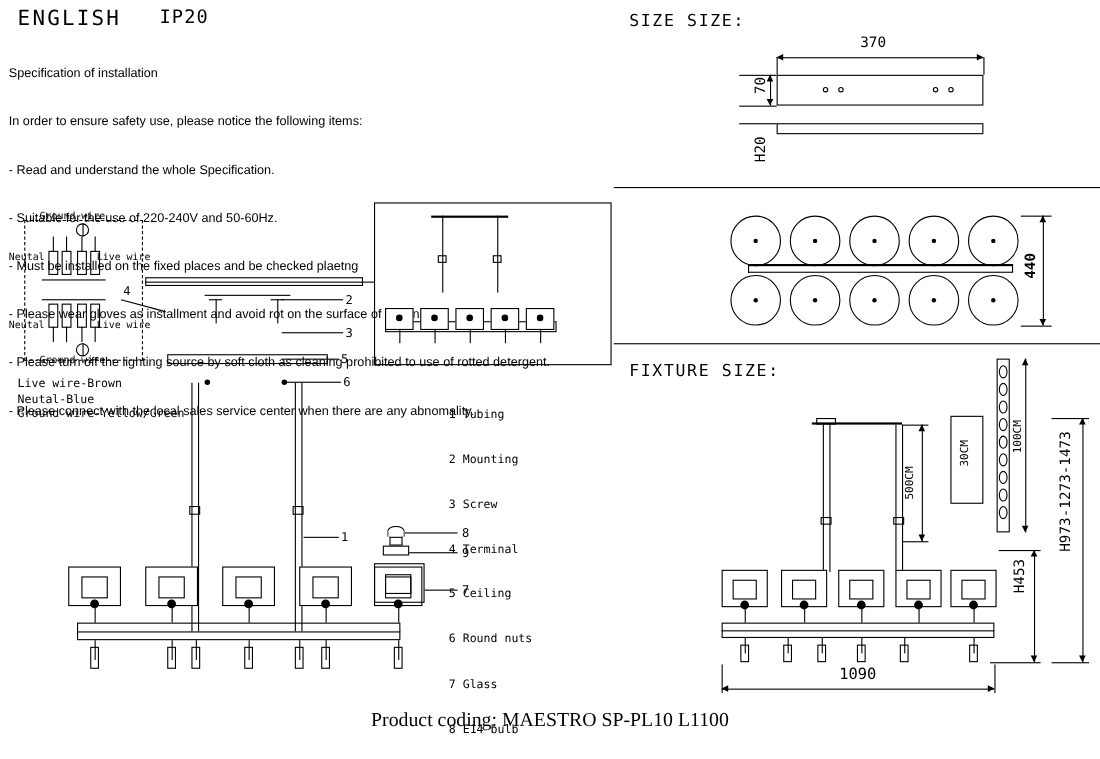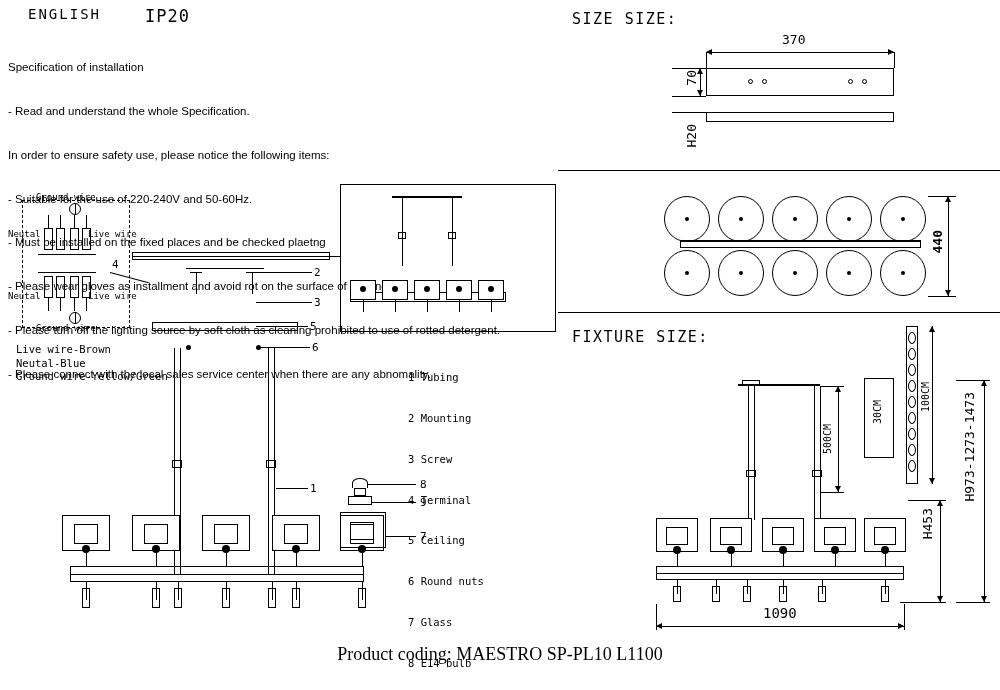--- a/index.html
+++ b/index.html
@@ -13,22 +13,22 @@
     position: relative;
     font-family: "DejaVu Sans Mono", monospace;
     color: #000;
     overflow: hidden;
   }
   .abs { position: absolute; }
   .mono { font-family: "DejaVu Sans Mono", monospace; }
 
   
   #header-lang {
-    left: 28px; top: 6px;
-    font-size: 14px; letter-spacing: 2px;
+    left: 16px; top: 6px;
+    font-size: 19px; letter-spacing: 2px;
   }
   #header-ip {
     left: 145px; top: 6px;
     font-size: 17px; letter-spacing: 1px;
   }
   #spec-block {
     left: 8px; top: 31px;
     font-size: 11.5px;
     line-height: 14.6px;
     font-family: "Liberation Sans", sans-serif;
@@ -95,22 +95,22 @@
   .shade { position: absolute; border: 1px solid #000; box-sizing: border-box; background: #fff; }
 </style>
 </head>
 <body>
 
 <div class="abs mono" id="header-lang">ENGLISH</div>
 <div class="abs mono" id="header-ip">IP20</div>
 
 <div class="abs" id="spec-block">
   <div>Specification of installation</div>
+  <div>In order to ensure safety use, please notice the following items:</div>
   <div>- Read and understand the whole Specification.</div>
-  <div>In order to ensure safety use, please notice the following items:</div>
   <div>- Suitable for the use of 220-240V and 50-60Hz.</div>
   <div>- Must be installed on the fixed places and be checked plaetng</div>
   <div>- Please wear gloves as installment and avoid rot on the surface of plaetng.</div>
   <div>- Please turn off the lighting source by soft cloth as cleaning prohibited to use of rotted detergent.</div>
   <div>- Please connect with the local sales service center when there are any abnomality.</div>
 </div>
 
 <div class="hl" style="left:558px; top:170px; width:442px;"></div>
 <div class="hl" style="left:558px; top:312px; width:442px;"></div>
 <div class="vl" style="left:558px; top:0px; height:0px;"></div>

